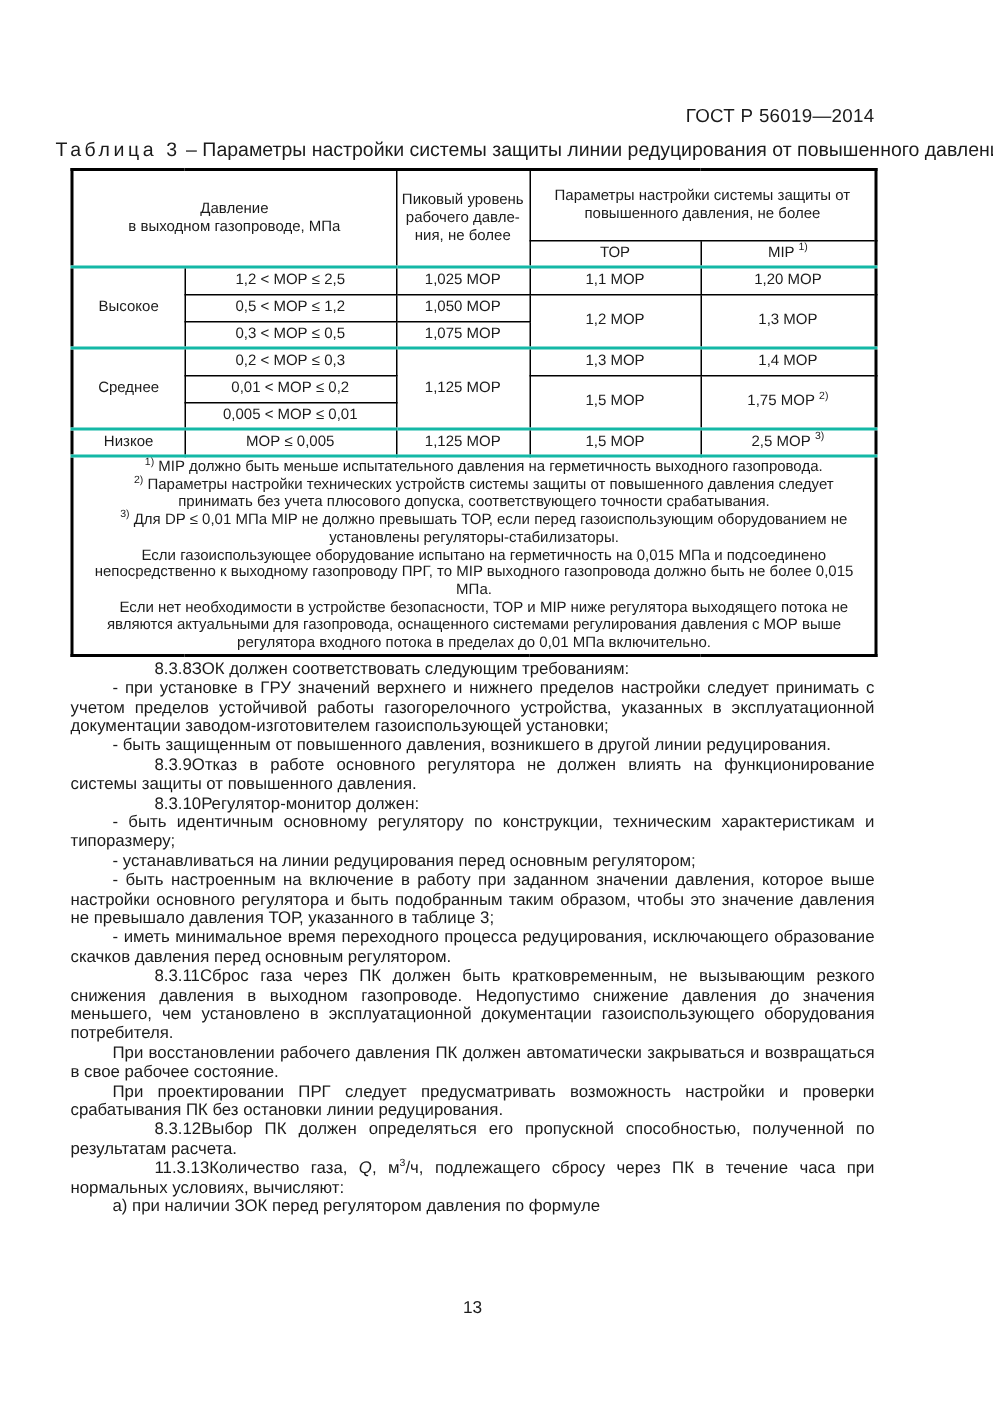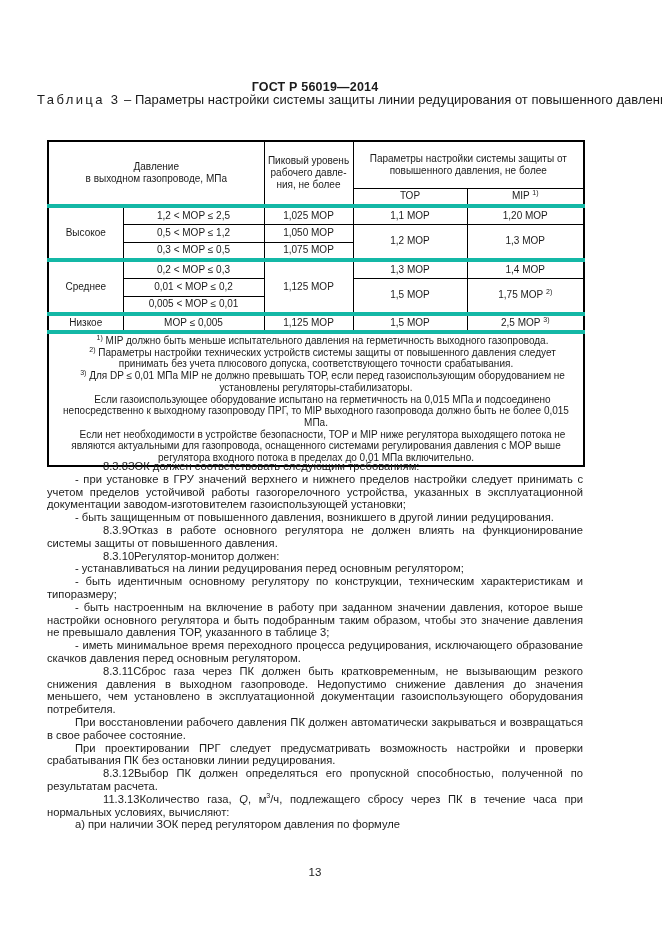--- a/index.html
+++ b/index.html
@@ -2,53 +2,53 @@
 <html><head>
 <meta charset="utf-8">
 <style>
   html, body { margin:0; padding:0; }
   body {
     width:662px; height:935px; position:relative;
     background:#ffffff; color:#1b1b1b;
     font-family:"Liberation Sans", sans-serif;
   }
   .doc-code {
-    position:absolute; top:80px; left:47px; width:536px;
-    text-align:center; font-weight:bold; font-size:12.5px; letter-spacing:0.2px;
+    position:absolute; top:70px; left:47px; width:536px;
+    text-align:right; font-weight:normal; font-size:12.5px; letter-spacing:0.2px;
   }
   .tbl-caption {
     position:absolute; top:92px; left:37px; width:536px;
     font-size:13px; white-space:nowrap;
   }
   .caption-label { letter-spacing:2.4px; }
   .tbl-wrap { position:absolute; top:112px; left:47px; }
   table.gost {
     border-collapse:collapse; table-layout:fixed; width:536px;
-    font-size:10px; line-height:12px; color:#1b1b1b;margin-top:28px;
+    font-size:10px; line-height:12px; color:#1b1b1b;
   }
   table.gost { border:2px solid #000; }
   table.gost td {
     border:1px solid #000; text-align:center; vertical-align:middle;
     padding:1px 3px; font-weight:normal;
   }
   tr.h-main { height:47px; }
   tr.h-sub  { height:18px; }
   tbody.data tr { height:18px; }
-  tr.thick-top > td { border-top:4px solid #14b8a6; }
+  tr.thick-top > td { border-top:2px solid #14b8a6; }
   td.pre { white-space:pre-line; }
   td.right { text-align:right; padding-right:12px; }
   td.fn-cell {
     text-align:justify; padding:3px 8px 4px 8px;
     font-size:10px; line-height:11.7px;
   }
   .fn, .fn-para { margin:0; text-indent:13px; }
   sup { font-size:7px; line-height:0; vertical-align:super; }
   .body-text {
     position:absolute; top:440px; left:47px; width:536px;
-    font-size:11.2px; line-height:12.8px; text-align:justify;margin-top:20px;
+    font-size:11.2px; line-height:12.8px; text-align:justify;
   }
   .body-text p { margin:0; text-indent:28px; }
   .num { display:inline-block; min-width:42px; }
   .page-num {
     position:absolute; top:866px; left:47px; width:536px;
     text-align:center; font-size:11.5px;
   }
   i { font-style:italic; }
 </style>
 </head>
@@ -140,22 +140,22 @@
       </tbody>
     </table>
   </div>
 
   <div class="body-text">
     <p><span class="num">8.3.8</span><span>ЗОК должен соответствовать следующим требованиям:</span></p>
     <p>- при установке в ГРУ значений верхнего и нижнего пределов настройки следует принимать с учетом пределов устойчивой работы газогорелочного устройства, указанных в эксплуатационной документации заводом-изготовителем газоиспользующей установки;</p>
     <p>- быть защищенным от повышенного давления, возникшего в другой линии редуцирования.</p>
     <p><span class="num">8.3.9</span><span>Отказ в работе основного регулятора не должен влиять на функционирование системы защиты от повышенного давления.</span></p>
     <p><span class="num">8.3.10</span><span>Регулятор-монитор должен:</span></p>
+    <p>- быть идентичным основному регулятору по конструкции, техническим характеристикам и типоразмеру;</p>
     <p>- устанавливаться на линии редуцирования перед основным регулятором;</p>
-    <p>- быть идентичным основному регулятору по конструкции, техническим характеристикам и типоразмеру;</p>
     <p>- быть настроенным на включение в работу при заданном значении давления, которое выше настройки основного регулятора и быть подобранным таким образом, чтобы это значение давления не превышало давления ТОР, указанного в таблице 3;</p>
     <p>- иметь минимальное время переходного процесса редуцирования, исключающего образование скачков давления перед основным регулятором.</p>
     <p><span class="num">8.3.11</span><span>Сброс газа через ПК должен быть кратковременным, не вызывающим резкого снижения давления в выходном газопроводе. Недопустимо снижение давления до значения меньшего, чем установлено в эксплуатационной документации газоиспользующего оборудования потребителя.</span></p>
     <p>При восстановлении рабочего давления ПК должен автоматически закрываться и возвращаться в свое рабочее состояние.</p>
     <p>При проектировании ПРГ следует предусматривать возможность настройки и проверки срабатывания ПК без остановки линии редуцирования.</p>
     <p><span class="num">8.3.12</span><span>Выбор ПК должен определяться его пропускной способностью, полученной по результатам расчета.</span></p>
     <p><span class="num">11.3.13</span><span>Количество газа, </span><i>Q</i><span>, м</span><sup>3</sup><span>/ч, подлежащего сбросу через ПК в течение часа при нормальных условиях, вычисляют:</span></p>
     <p>а) при наличии ЗОК перед регулятором давления по формуле</p>
   </div>
 

